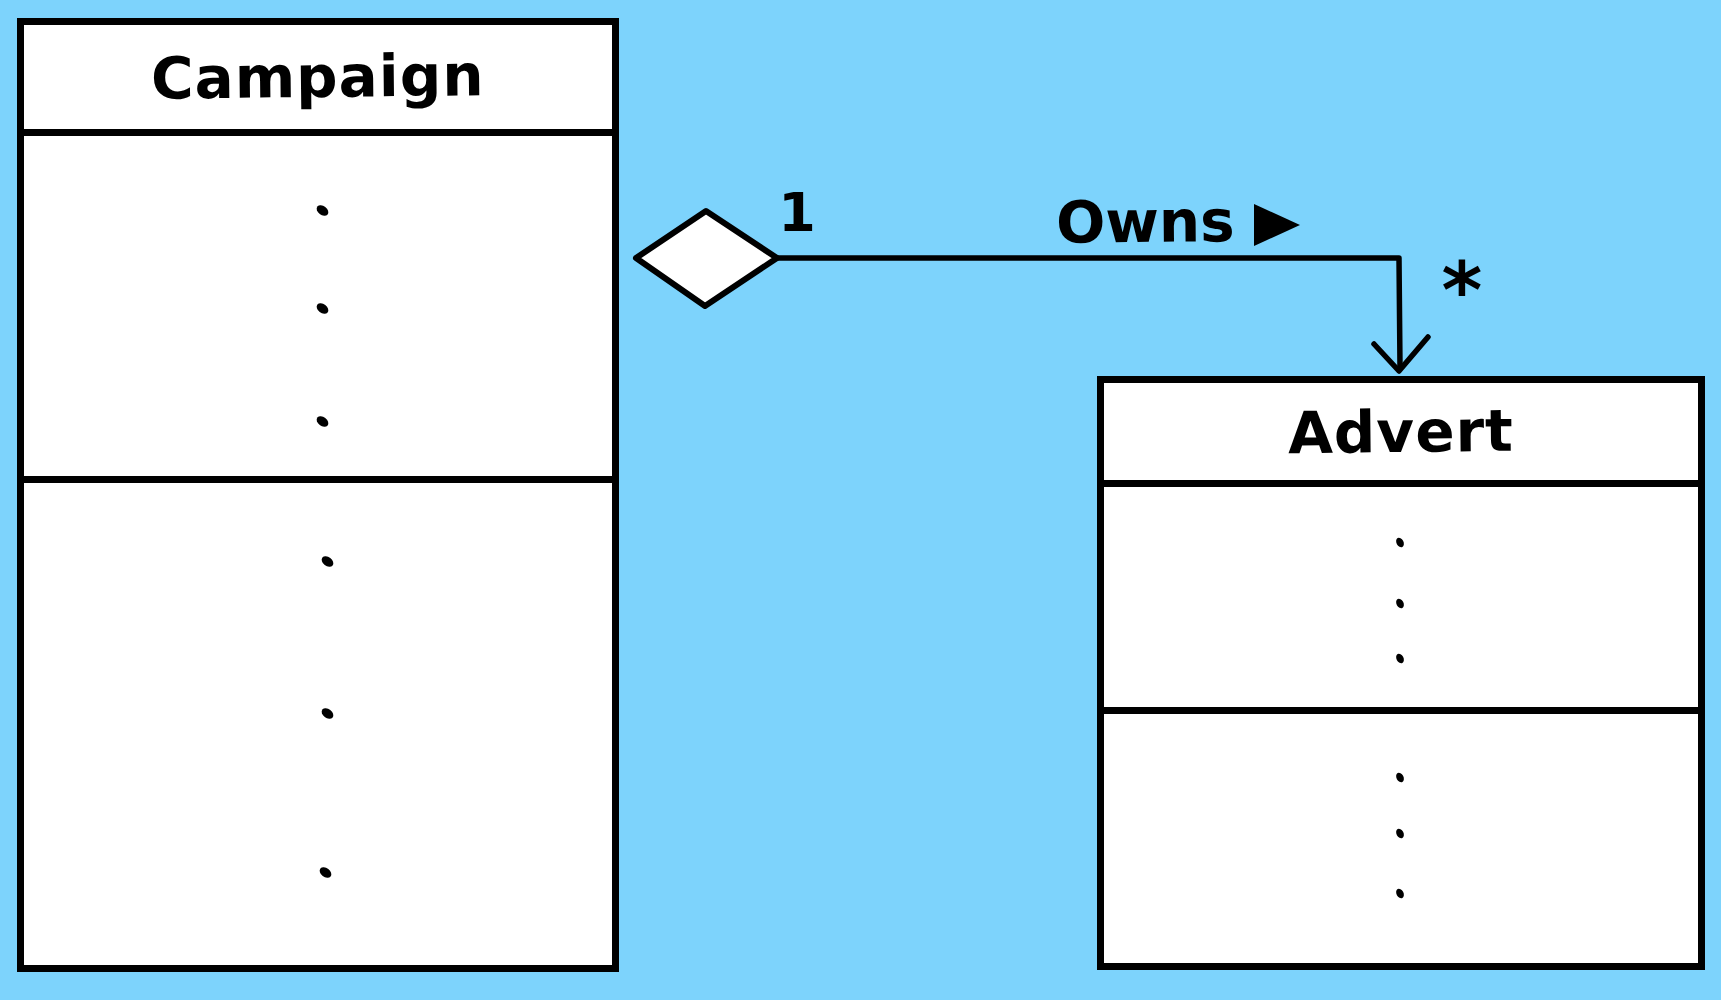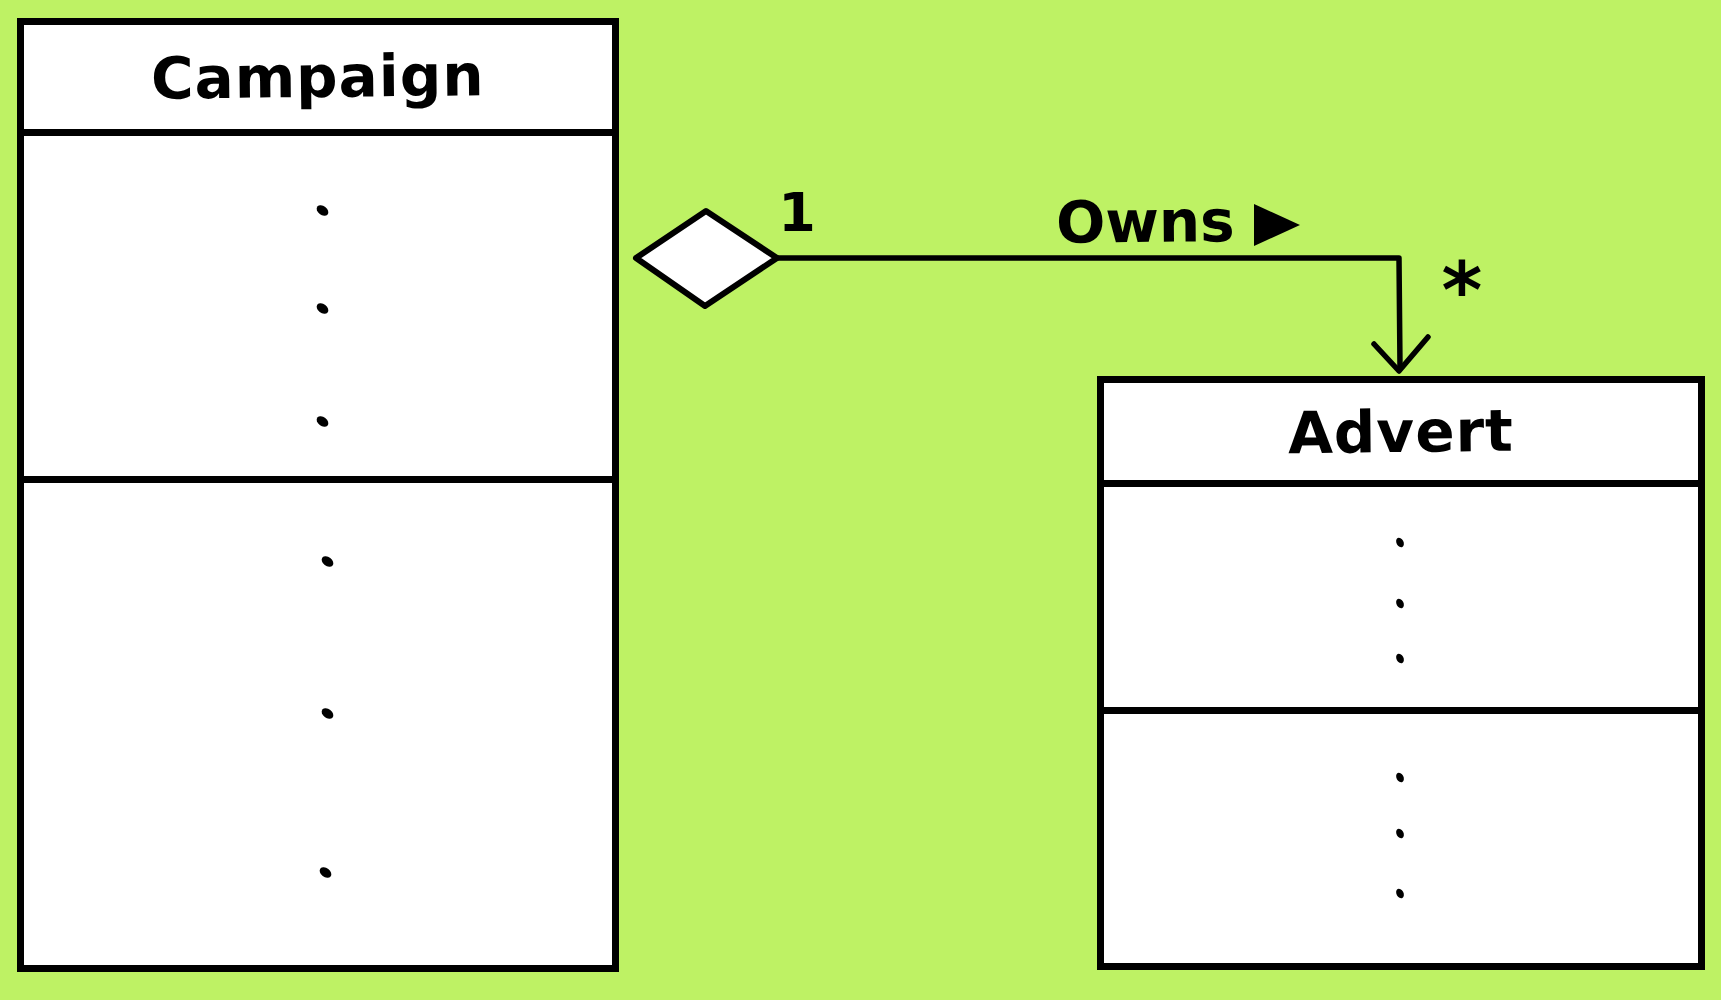--- a/index.html
+++ b/index.html
@@ -5,21 +5,21 @@
   html, body {
     margin: 0;
     padding: 0;
     background: #ffffff;
     font-family: "DejaVu Sans", "Liberation Sans", sans-serif;
   }
   #canvas {
     position: relative;
     width: 1721px;
     height: 1000px;
-    background: #bef264;
+    background: #7dd3fc;
     overflow: hidden;
     color: #000000;
   }
   svg.overlay {
     position: absolute;
     left: 0;
     top: 0;
     z-index: 1;
   }
   .class-box {

